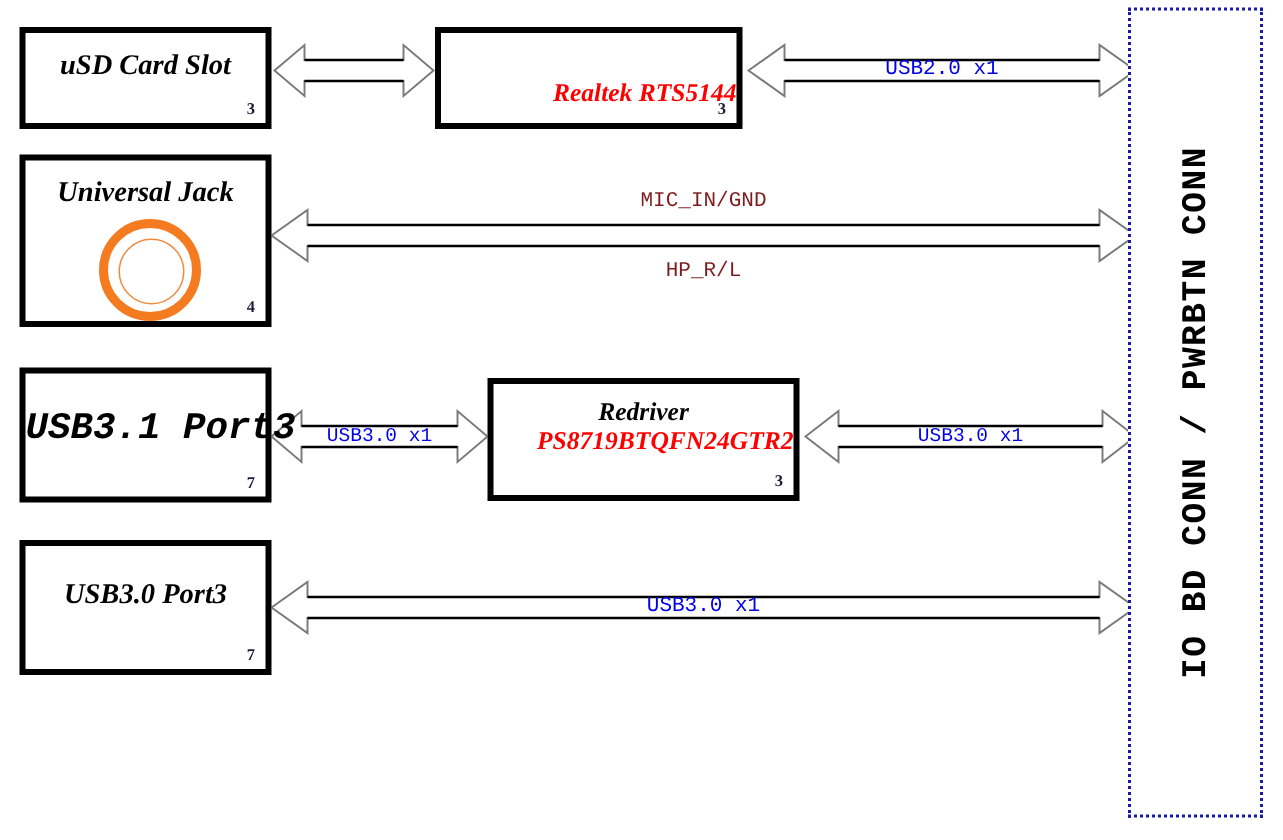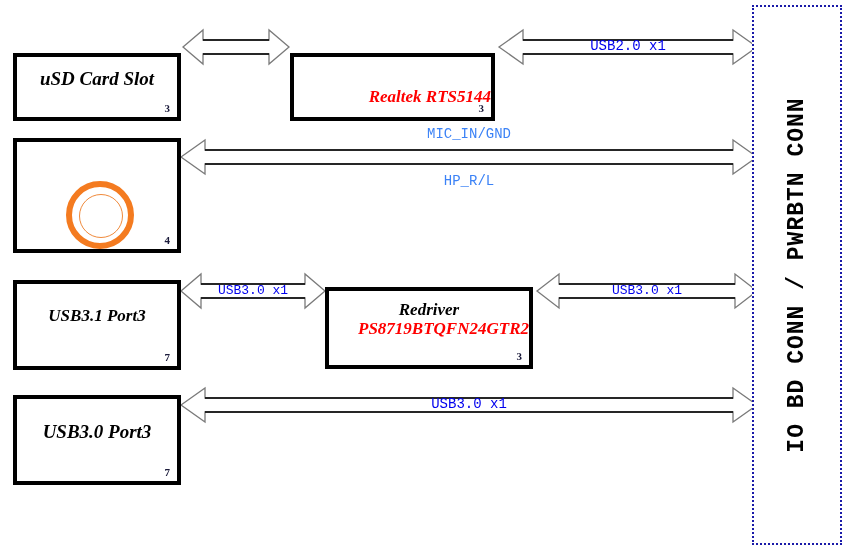--- a/index.html
+++ b/index.html
@@ -15,21 +15,20 @@
     overflow: hidden;
     font-family: "Liberation Serif", serif;
   }
 
   
   .comp-box {
     position: absolute;
     box-sizing: border-box;
     background: #ffffff;
     border: 4px solid #000000;
-    margin-top: 35px;
   }
   .comp-title {
     position: absolute;
     left: 0;
     right: 0;
     text-align: center;
     font-family: "Liberation Serif", serif;
     font-weight: bold;
     font-style: italic;
     color: #000000;
@@ -76,21 +75,21 @@
 
   .arrow-label {
     position: absolute;
     font-family: "Liberation Mono", monospace;
     font-weight: normal;
     font-size: 14px;
     white-space: nowrap;
     text-align: center;
   }
   .lbl-blue { color: #0000ee; }
-  .lbl-black { color: #3b82f6; }
+  .lbl-black { color: #7f1d1d; }
 
   
   #io-panel {
     position: absolute;
     box-sizing: border-box;
     border: 2px dotted #1a1aa8;
     background: #ffffff;
   }
   #io-panel-label {
     position: absolute;
@@ -163,27 +162,28 @@
     <div class="comp-title" style="top:11px; font-size:19px;">uSD Card Slot</div>
     <div class="comp-badge">3</div>
   </div>
 
   <div class="comp-box" style="left:290px; top:18px; width:205px; height:68px;">
     <div class="comp-sub" style="top:30px; font-size:17px;">Realtek RTS5144</div>
     <div class="comp-badge">3</div>
   </div>
 
   <div class="comp-box" style="left:13px; top:103px; width:168px; height:115px;">
+    <div class="comp-title" style="top:11px; font-size:19px;">Universal Jack</div>
     <div class="jack-icon jack-outer" style="left:49px; top:39px; width:56px; height:56px;"></div>
     <div class="jack-icon jack-inner" style="left:62px; top:52px; width:42px; height:42px;"></div>
     <div class="comp-badge">4</div>
   </div>
 
   <div class="comp-box" style="left:13px; top:245px; width:168px; height:90px;">
-    <div class="comp-title" style="top:22px; font-size:17px;">USB3.1 Port3</div>
+    <div class="comp-title" style="top:22px; font-size:25px;font-family:Liberation Mono, monospace;">USB3.1 Port3</div>
     <div class="comp-badge">7</div>
   </div>
 
   <div class="comp-box" style="left:325px; top:252px; width:208px; height:82px;">
     <div class="comp-title" style="top:9px; font-size:17px;">Redriver</div>
     <div class="comp-sub" style="top:28px; font-size:17px;">PS8719BTQFN24GTR2</div>
     <div class="comp-badge">3</div>
   </div>
 
   <div class="comp-box" style="left:13px; top:360px; width:168px; height:90px;">

